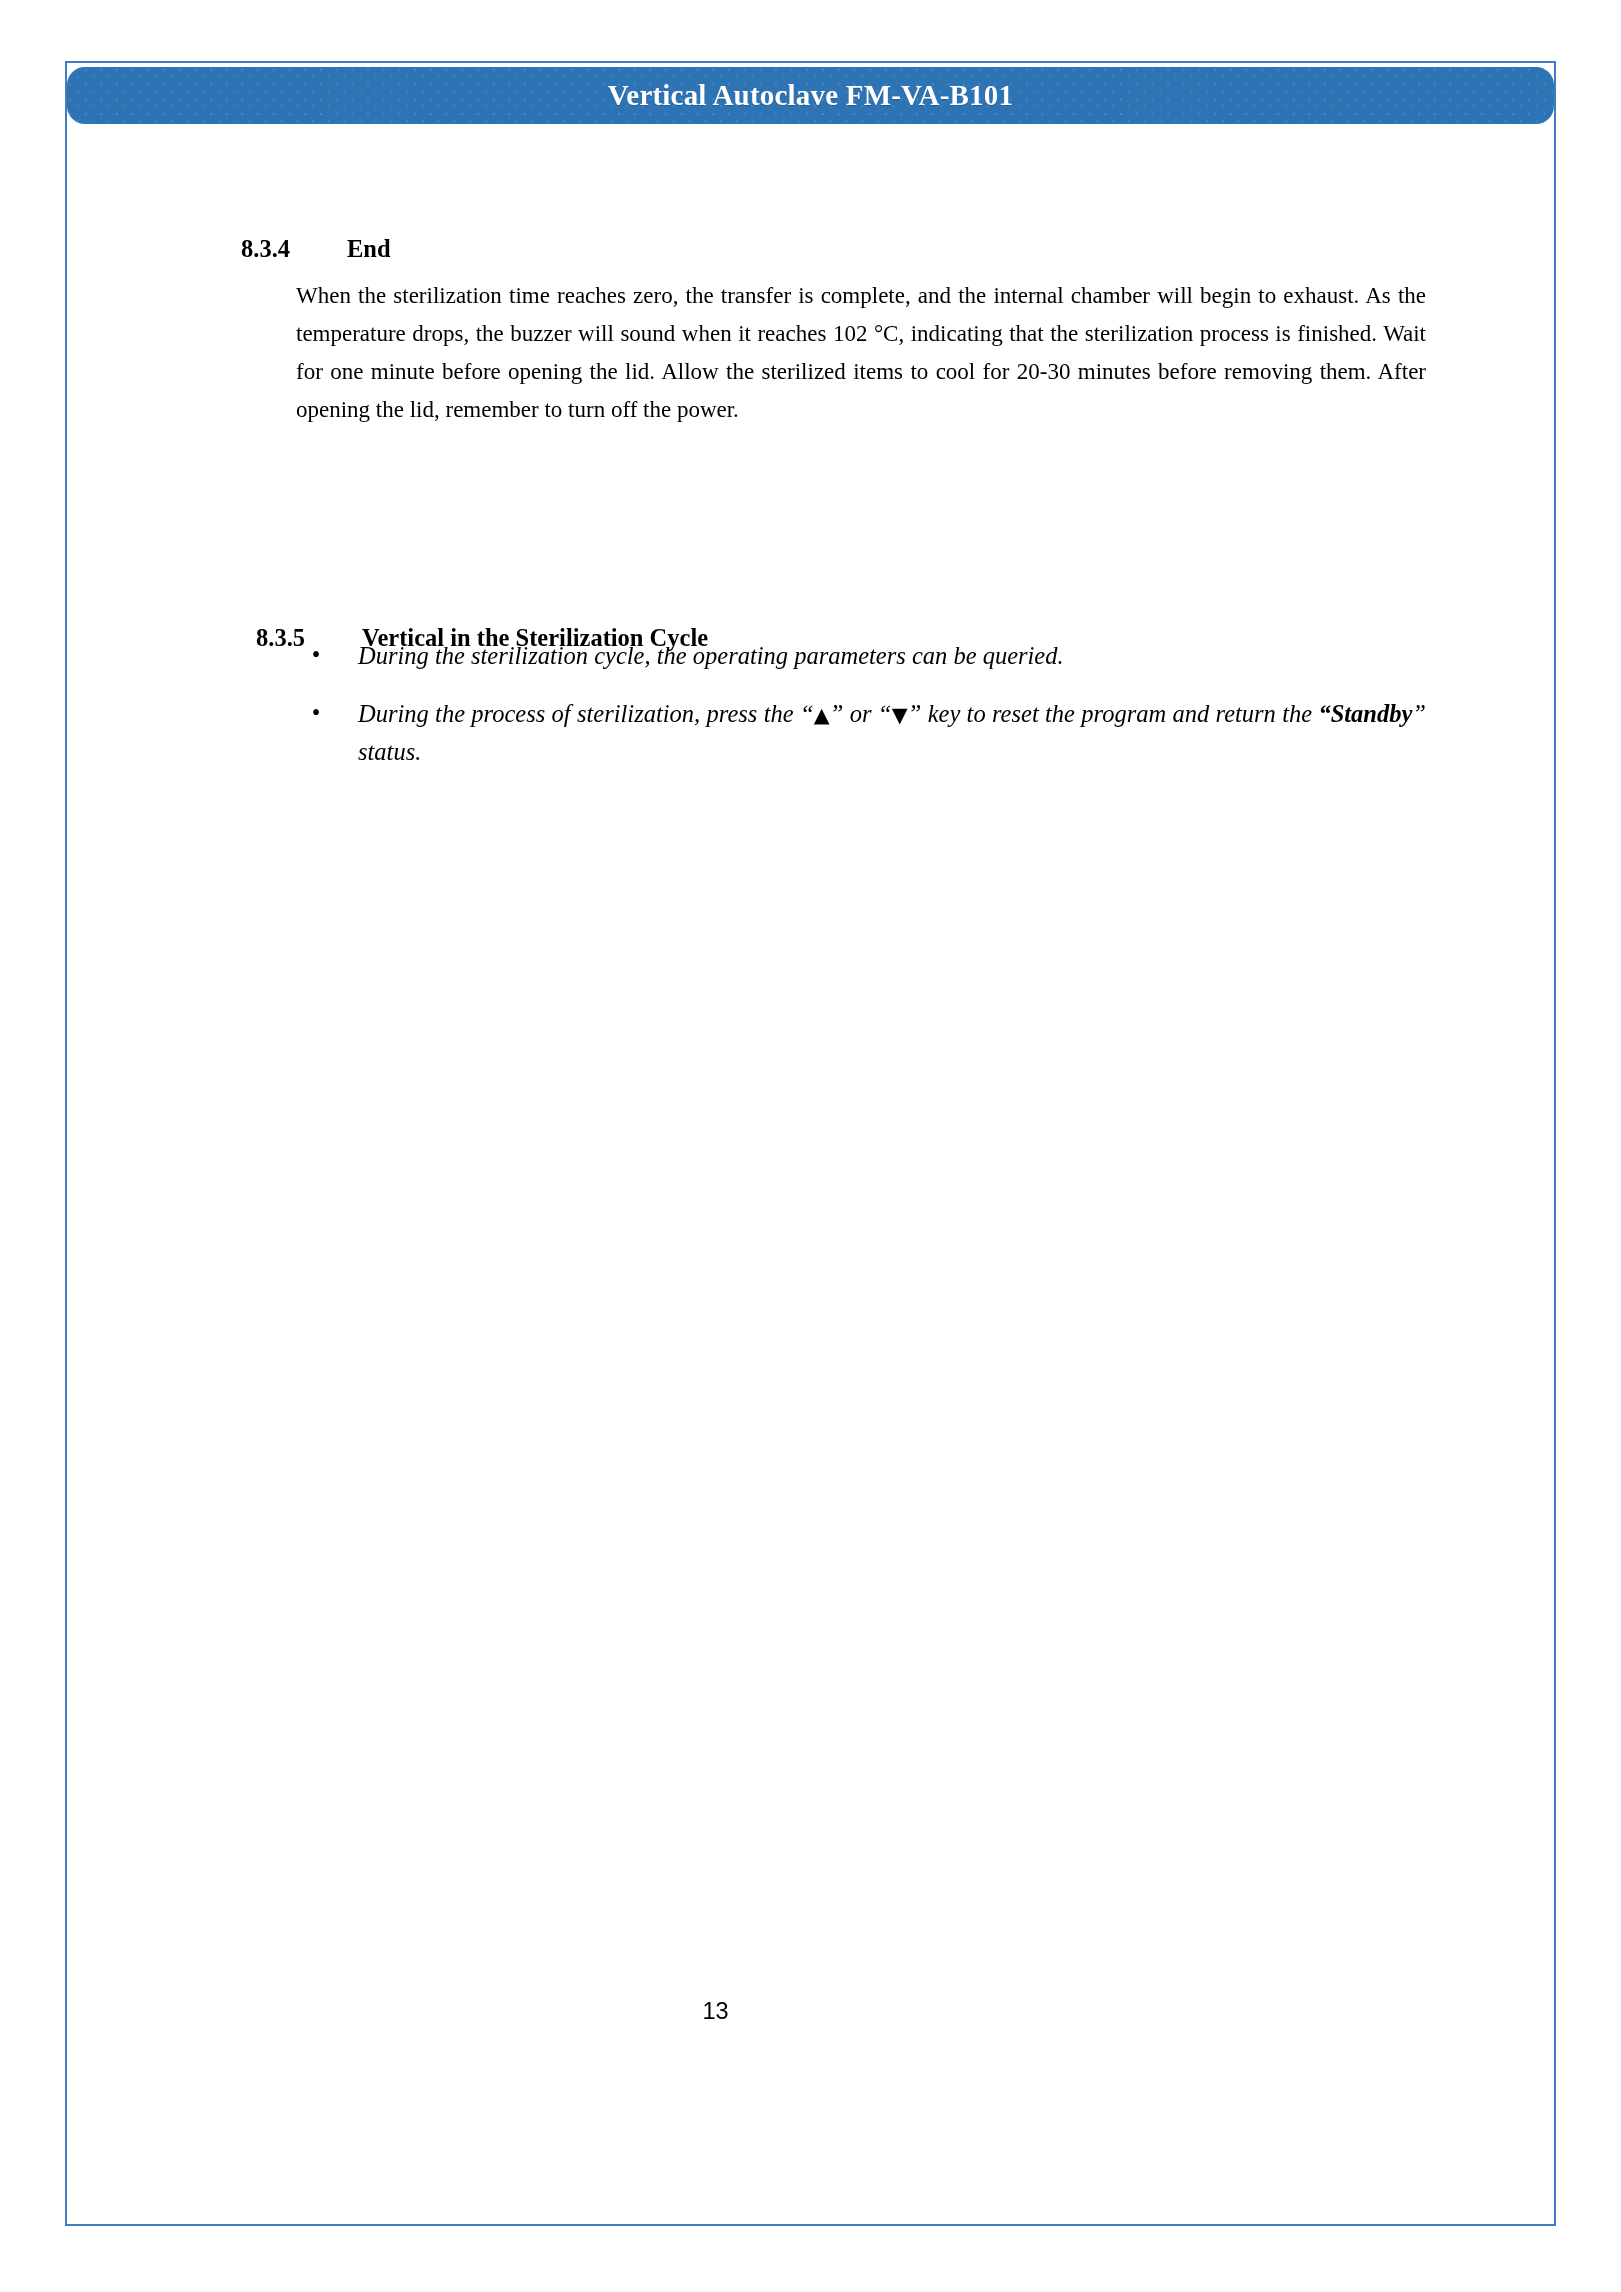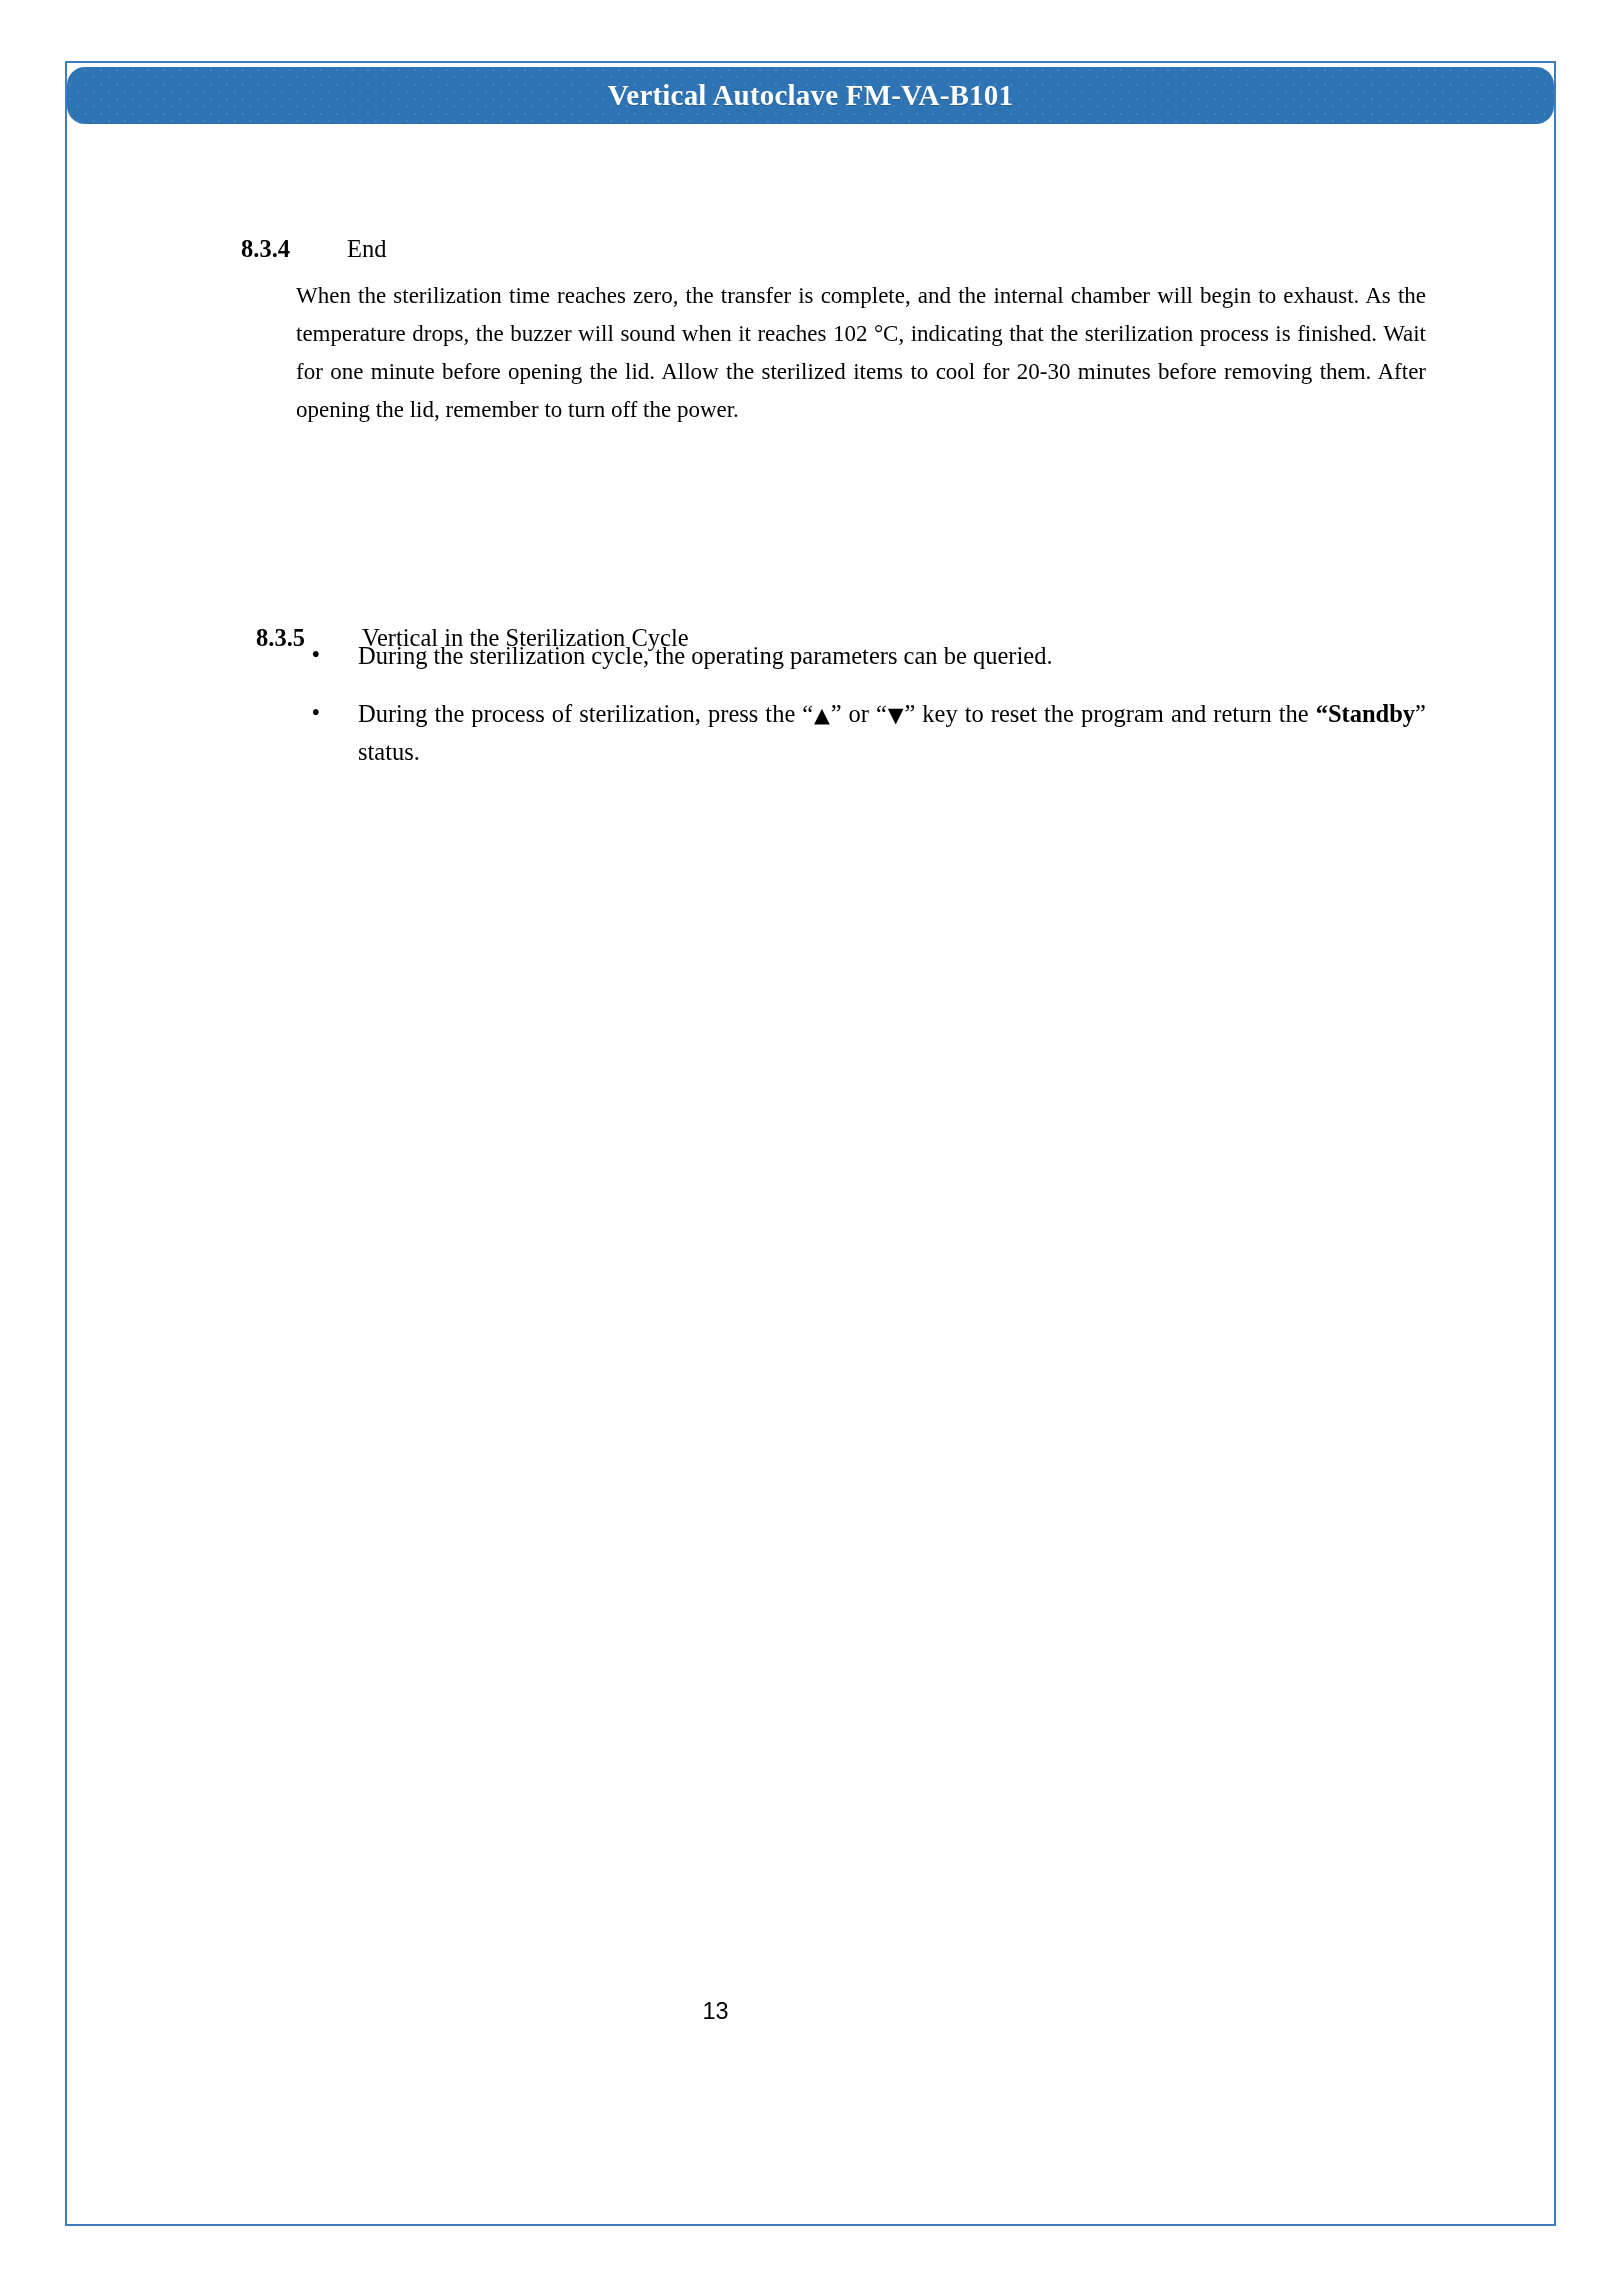--- a/index.html
+++ b/index.html
@@ -84,41 +84,42 @@
     font-size: 24.5px;
     white-space: nowrap;
   }
   .sec-num {
     display: inline-block;
     width: 106px;
     font-weight: bold;
     margin-left: 48px;
   }
   .sec-title {
-    font-weight: normal;
+    font-weight: bold;
   }
 
   
   .body-para {
     position: absolute;
     left: 296px;
     width: 1130px;
     font-size: 23px;
     line-height: 38px;
     text-align: justify;
     text-justify: inter-word;
   }
   .body-para:last-child { text-align: left; }
 
   
   .bullet-list {
     position: absolute;
     list-style: none;
     margin: 0;
     padding: 0;
+    font-style: italic;
   }
   .bullet-item {
     position: relative;
     padding-left: 64px;
     font-size: 24.5px;
     text-align: justify;
     text-justify: inter-word;
   }
   .bullet-item::before {
     content: "\2022";

